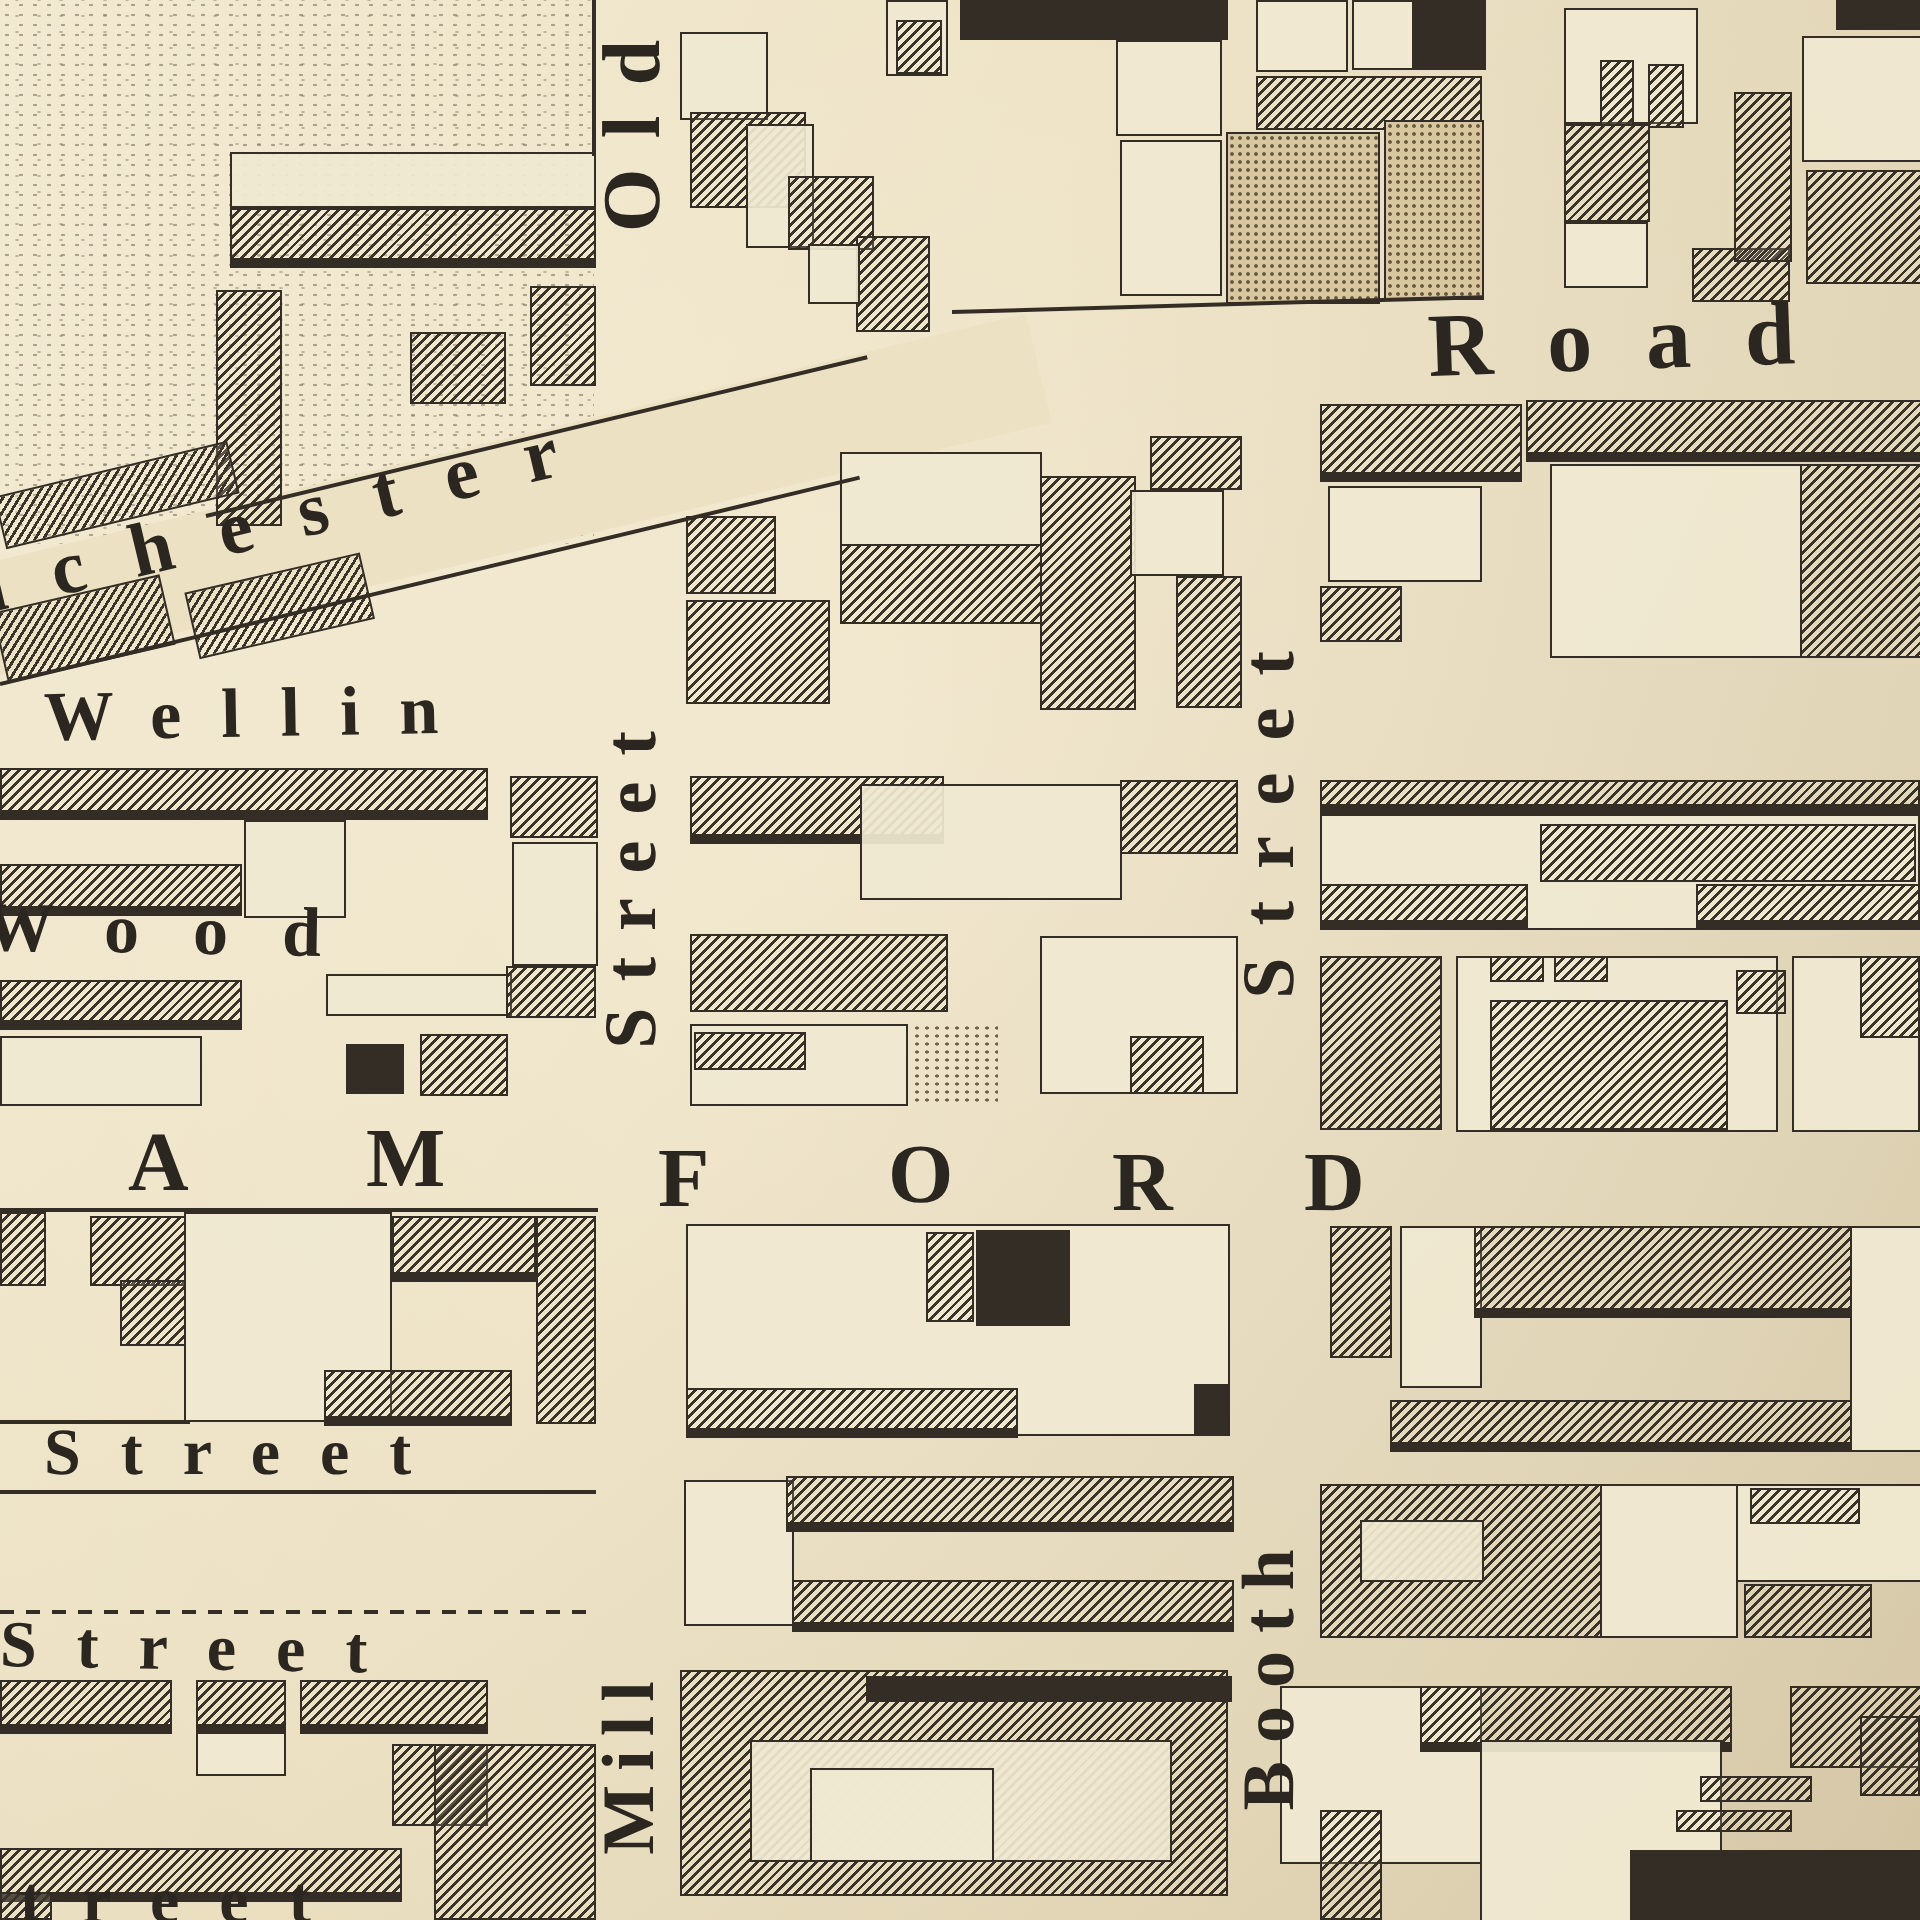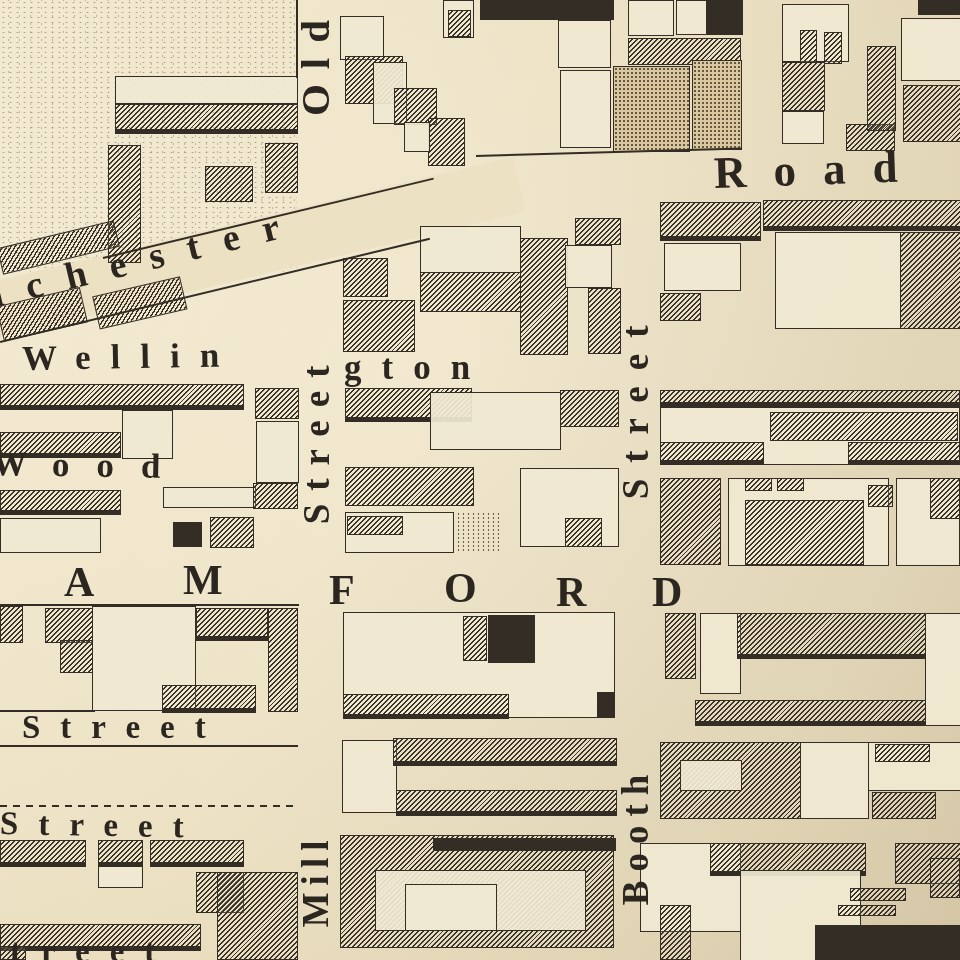--- a/index.html
+++ b/index.html
@@ -167,21 +167,20 @@
     <div class="dashline" style="left: 0px; top: 805px; width: 296px; height: 2px; z-index: 3;"></div>
     <div class="line" style="left: 476px; top: 155px; width: 266px; height: 2px; z-index: 3; transform: rotate(-1.6deg); transform-origin: left center;"></div>
     <div class="line" style="left: 103px; top: 257px; width: 340px; height: 2px; z-index: 3; transform: rotate(-13.5deg); transform-origin: left center;"></div>
     <div class="line" style="left: 0px; top: 341px; width: 442px; height: 2px; z-index: 3; transform: rotate(-13.5deg); transform-origin: left center;"></div>
     <div class="line" style="left: 296px; top: 0px; width: 2px; height: 78px; z-index: 3;"></div>
     <div class="line" style="left: 0px; top: 604px; width: 299px; height: 2px; z-index: 3;"></div>
     <div class="line" style="left: 0px; top: 710px; width: 95px; height: 2px; z-index: 3;"></div>
     <div class="lbl" style="left: 714px; top: 150px; font-size: 45px; letter-spacing: 27px; z-index: 4; transform: rotate(-2deg);">Road</div>
     <div class="lbl" style="left: -18px; top: 278px; font-size: 38px; letter-spacing: 24px; z-index: 4; transform: rotate(-13.5deg);">nchester</div>
     <div class="lbl" style="left: 22px; top: 341px; font-size: 35px; letter-spacing: 20px; z-index: 4; transform: rotate(-1deg);">Wellin</div>
-    <div class="lbl" style="left: 344px; top: 350px; font-size: 35px; letter-spacing: 20px; z-index: 4;">gton</div>
     <div class="lbl" style="left: -8px; top: 446px; font-size: 35px; letter-spacing: 27px; z-index: 4; transform: rotate(1deg);">Wood</div>
     <div class="lbl" style="left: 64px; top: 560px; font-size: 42px; letter-spacing: 0px; z-index: 4;">A</div>
     <div class="lbl" style="left: 183px; top: 558px; font-size: 42px; letter-spacing: 0px; z-index: 4;">M</div>
     <div class="lbl" style="left: 329px; top: 568px; font-size: 42px; letter-spacing: 0px; z-index: 4;">F</div>
     <div class="lbl" style="left: 444px; top: 566px; font-size: 42px; letter-spacing: 0px; z-index: 4;">O</div>
     <div class="lbl" style="left: 556px; top: 570px; font-size: 42px; letter-spacing: 0px; z-index: 4;">R</div>
     <div class="lbl" style="left: 652px; top: 570px; font-size: 42px; letter-spacing: 0px; z-index: 4;">D</div>
     <div class="lbl" style="left: 22px; top: 710px; font-size: 33px; letter-spacing: 20px; z-index: 4;">Street</div>
     <div class="lbl" style="left: 0px; top: 806px; font-size: 33px; letter-spacing: 20px; z-index: 4; transform: rotate(1deg);">Street</div>
     <div class="lbl" style="left: 10px; top: 934px; font-size: 33px; letter-spacing: 20px; z-index: 4;">treet</div>

